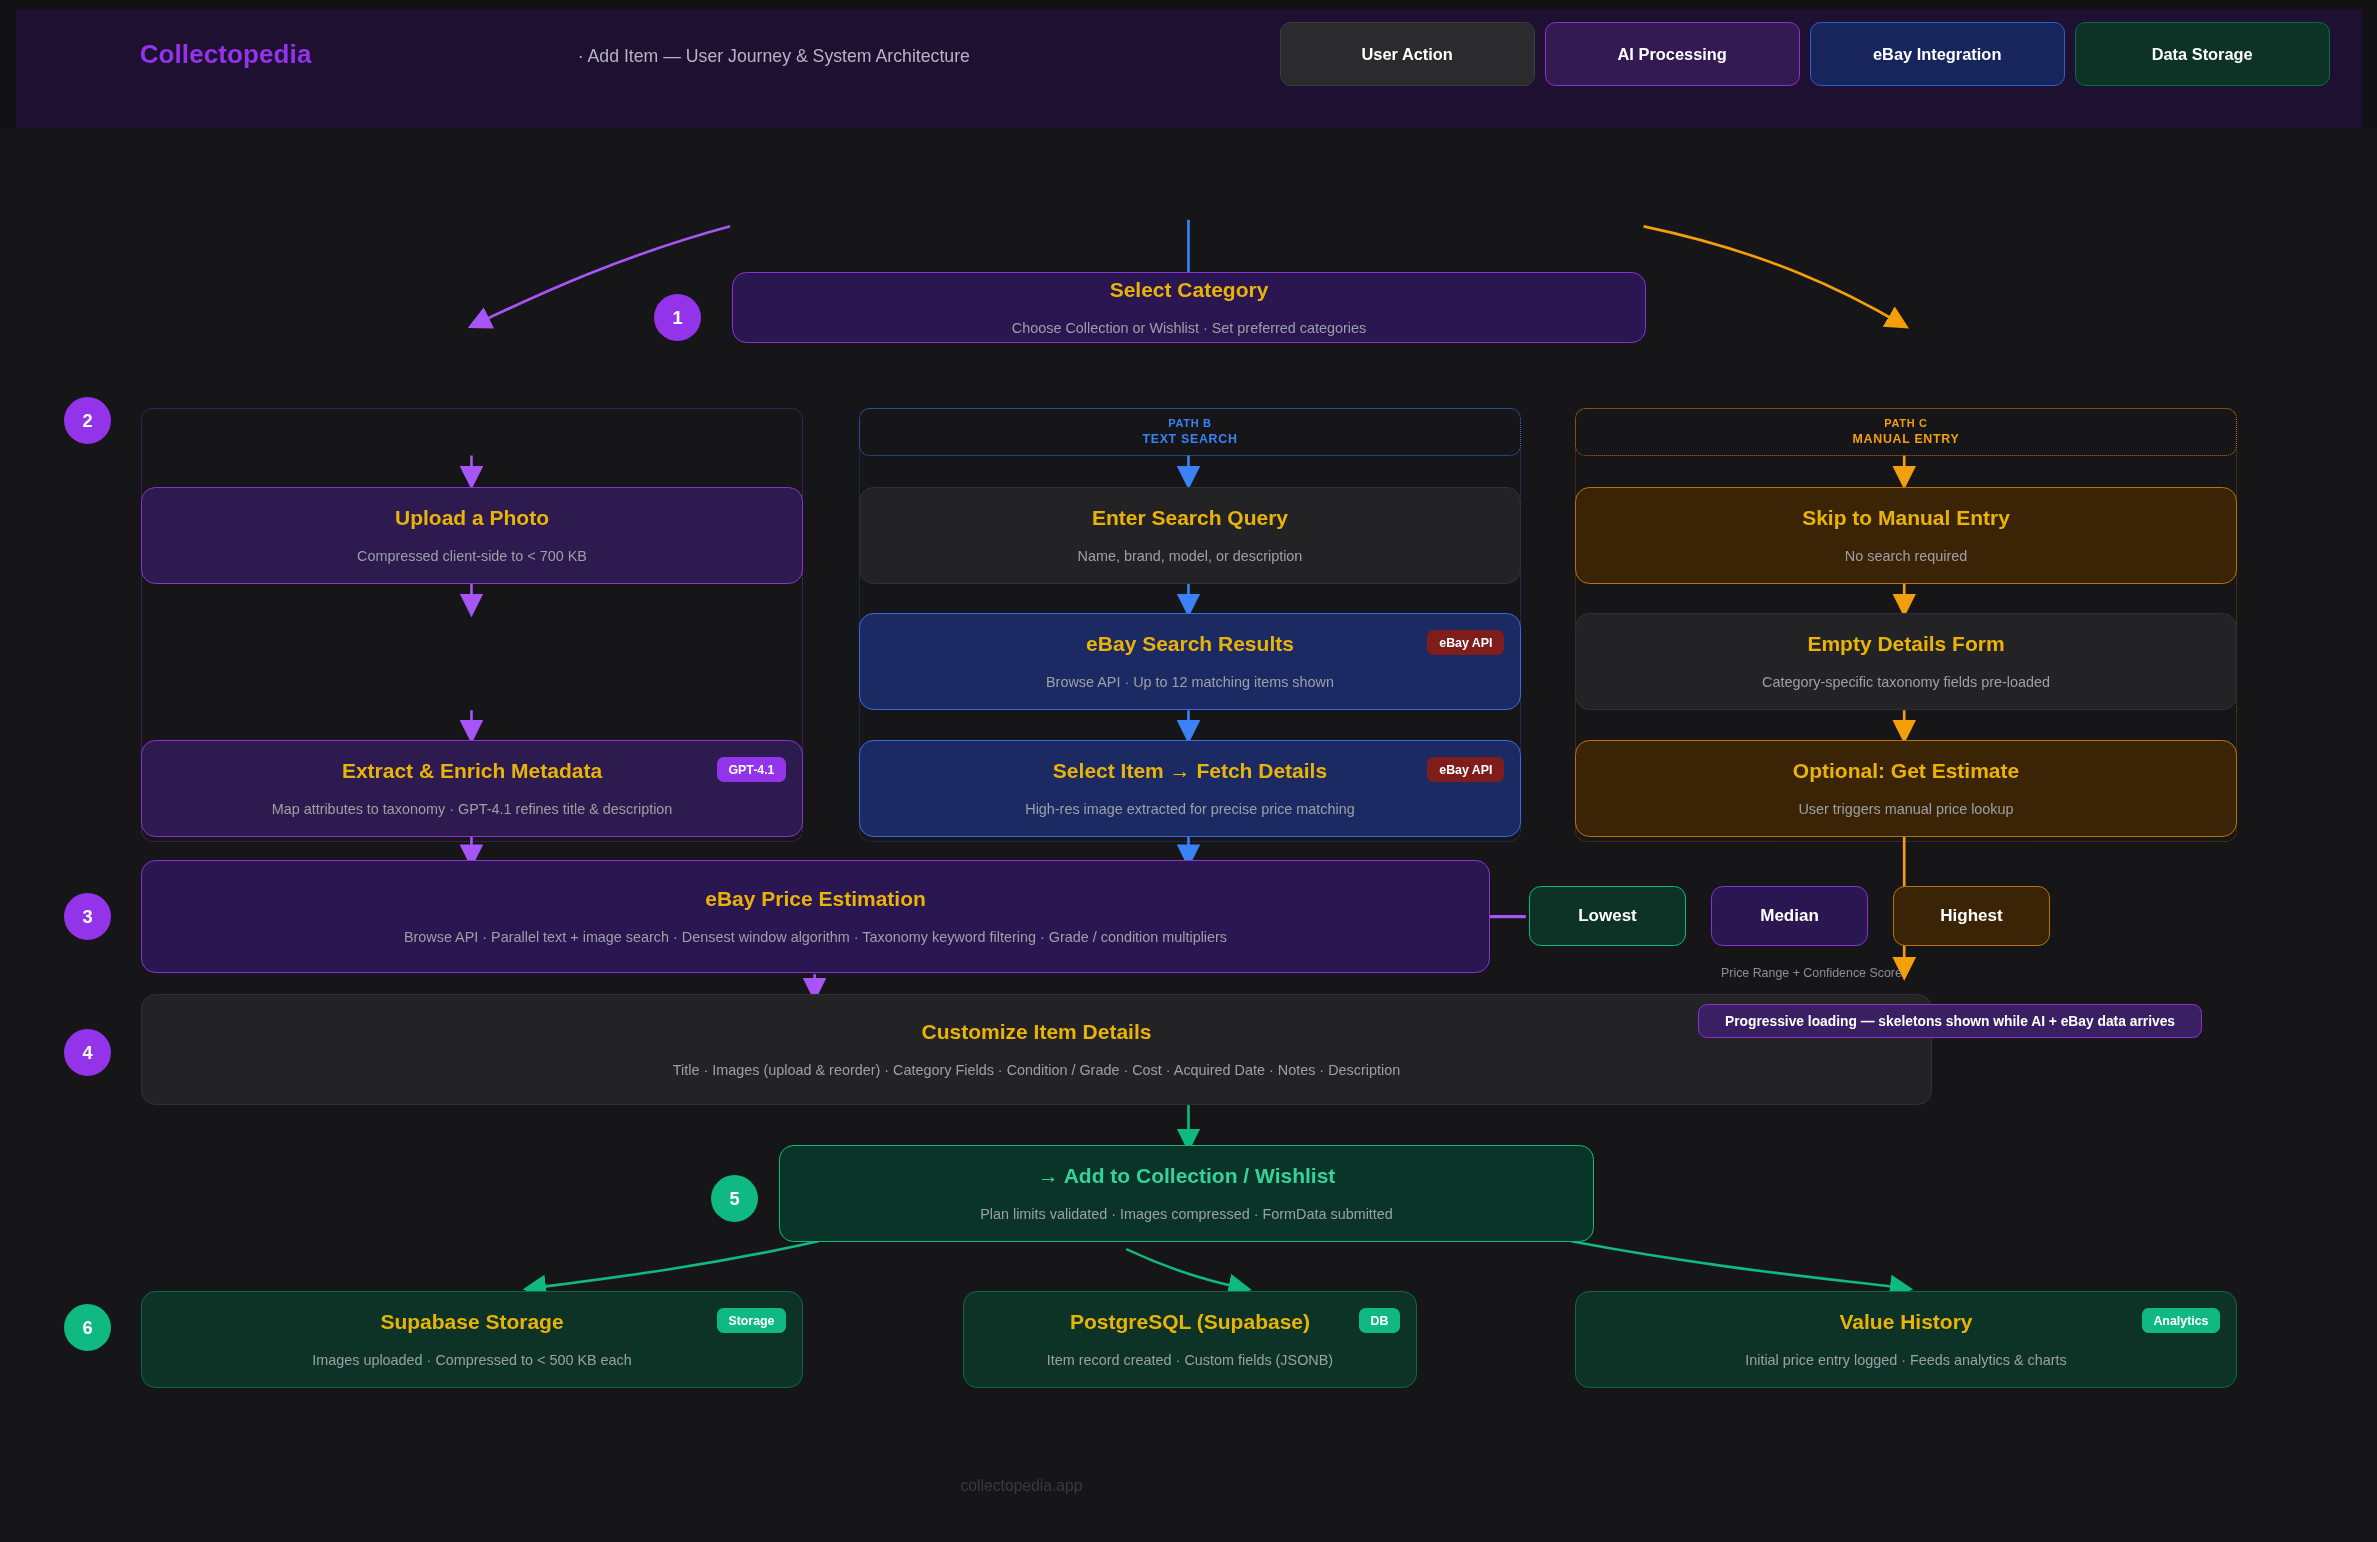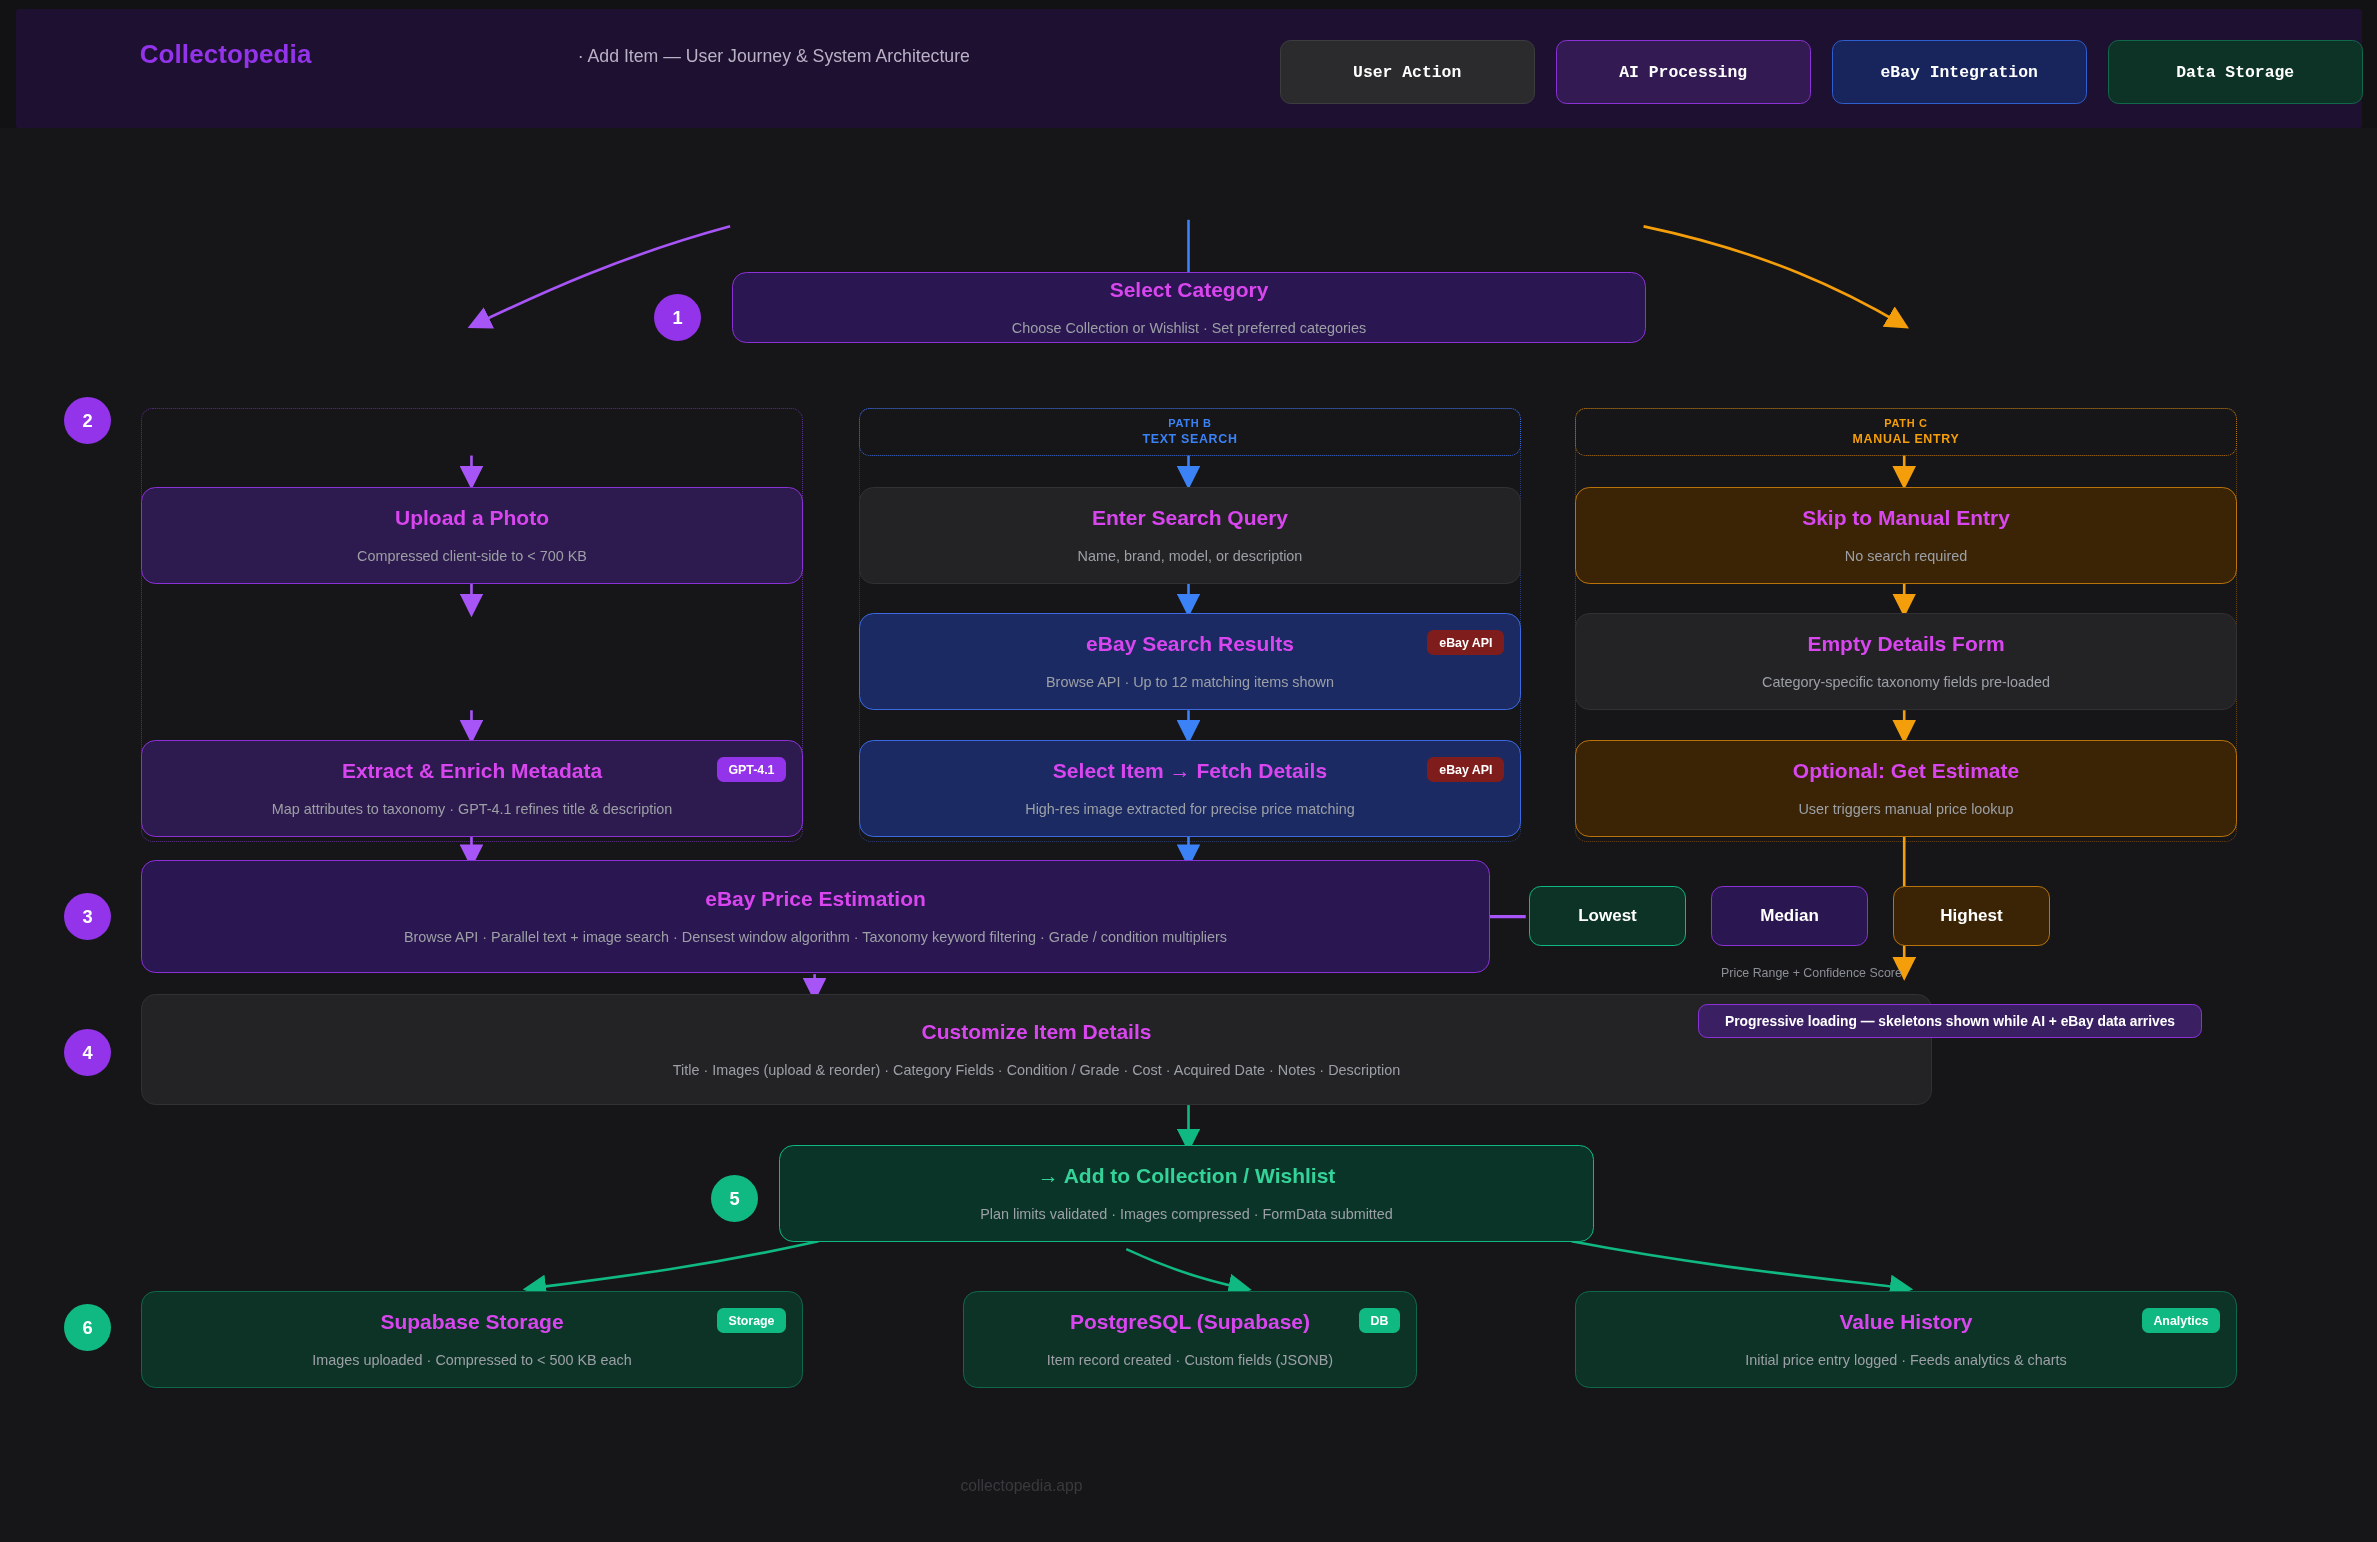--- a/index.html
+++ b/index.html
@@ -21,21 +21,21 @@
     background: linear-gradient(90deg, #3a2060 0%, #2a1a46 55%, #1f1636 100%);
   }
   .brand {
     position:absolute; left:124px; top:30px;
     font-size:26px; font-weight:700; color:#9333ea; letter-spacing:0.1px;
   }
   .header-sub {
     position:absolute; left:562px; top:37px;
     font-size:17.7px; color:#b9b2c6; white-space:nowrap;
   }
-  .legend { position:absolute; left:1264px; top:31px; display:flex; gap:21px;font-family:Liberation Mono, monospace; }
+  .legend { position:absolute; left:1264px; top:13px; display:flex; gap:10px; }
   .legend-chip {
     width:255px; height:64px; border-radius:10.5px;
     display:flex; align-items:center; justify-content:center;
     font-size:16.4px; font-weight:700; color:#ffffff;
   }
   .lc-user   { background:#2b2b2d; border:0.7px solid #3d3d40; }
   .lc-ai     { background:#341a52; border:0.7px solid #8b31d6; }
   .lc-ebay   { background:#17255c; border:0.7px solid #2e5fd0; }
   .lc-store  { background:#0c3326; border:0.7px solid #12684b; }
 
@@ -50,21 +50,21 @@
   }
   .step-purple { background:#9333ea; }
   .step-green  { background:#10b981; }
 
   
   .node {
     position:absolute; border-radius:14.4px; border:1.3px solid transparent;
     display:flex; flex-direction:column; align-items:center; justify-content:center;
     padding:11.8px 18.3px; z-index:4;
   }
-  .node-title { font-size:21px; font-weight:700; color:#d946ef; text-align:center; line-height:1.15; }
+  .node-title { font-size:21px; font-weight:700; color:#eab308; text-align:center; line-height:1.15; }
   .node-sub { margin-top:17px; font-size:14.4px; color:#9ca0a6; text-align:center; line-height:1.25; }
 
   .n-purple { background:#2d1a4e; border-color:#8b31d6; }
   .n-purple-deep { background:#2a1650; border-color:#8b31d6; }
   .n-neutral { background:#232326; border-color:#313135; }
   .n-blue { background:#1b2a63; border-color:#3b6ae0; }
   .n-amber { background:#3a2405; border-color:#b8730a; }
   .n-green { background:#0c3326; border-color:#10684c; }
   .n-green-strong { background:#0b3428; border-color:#10b981; }
 

